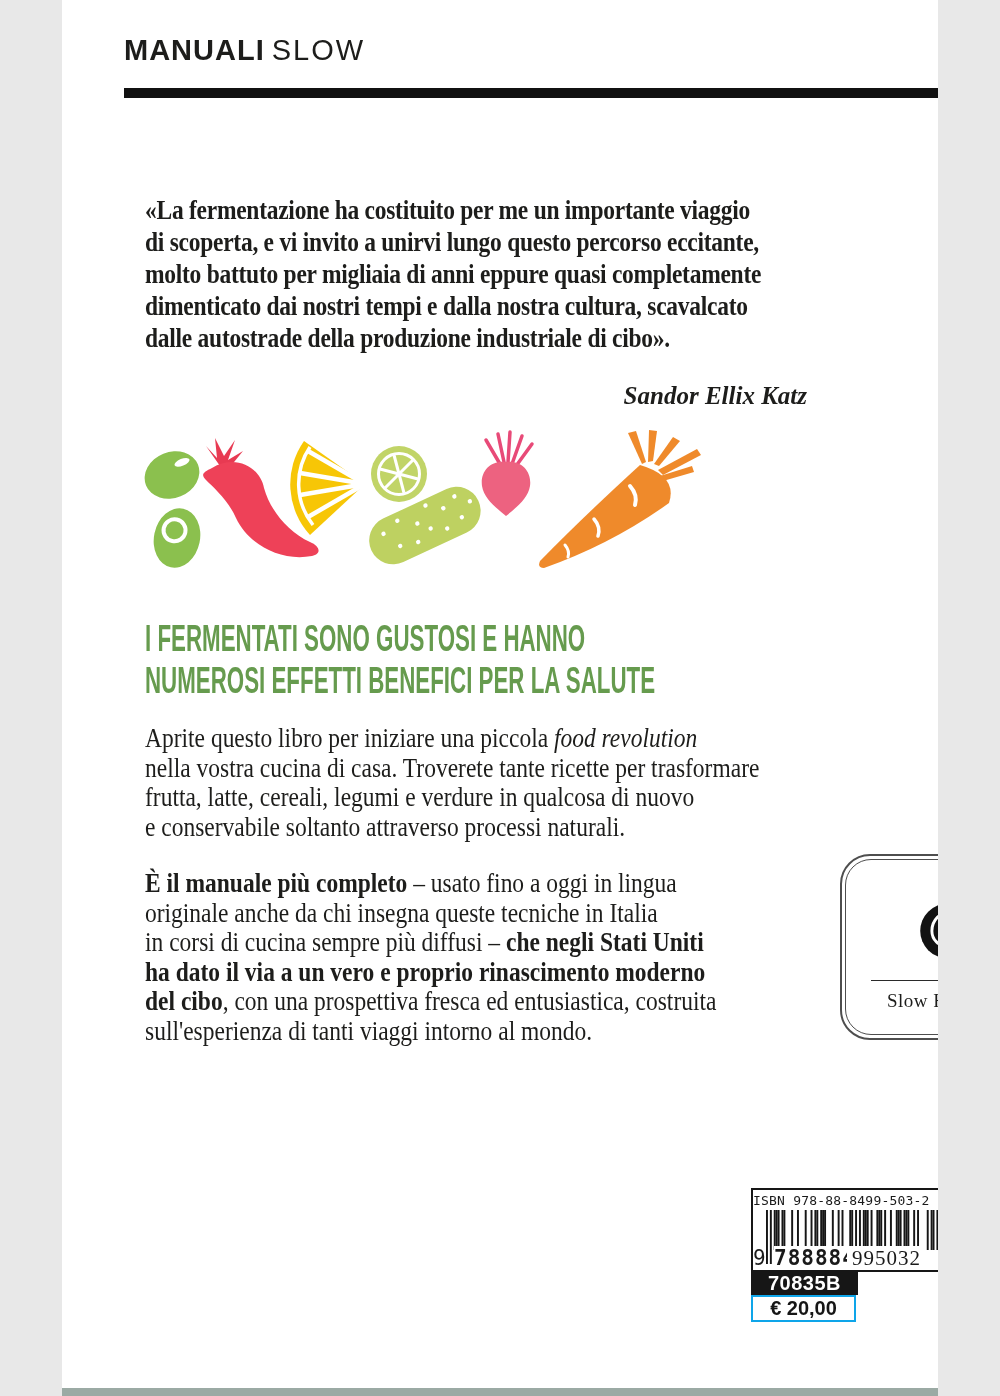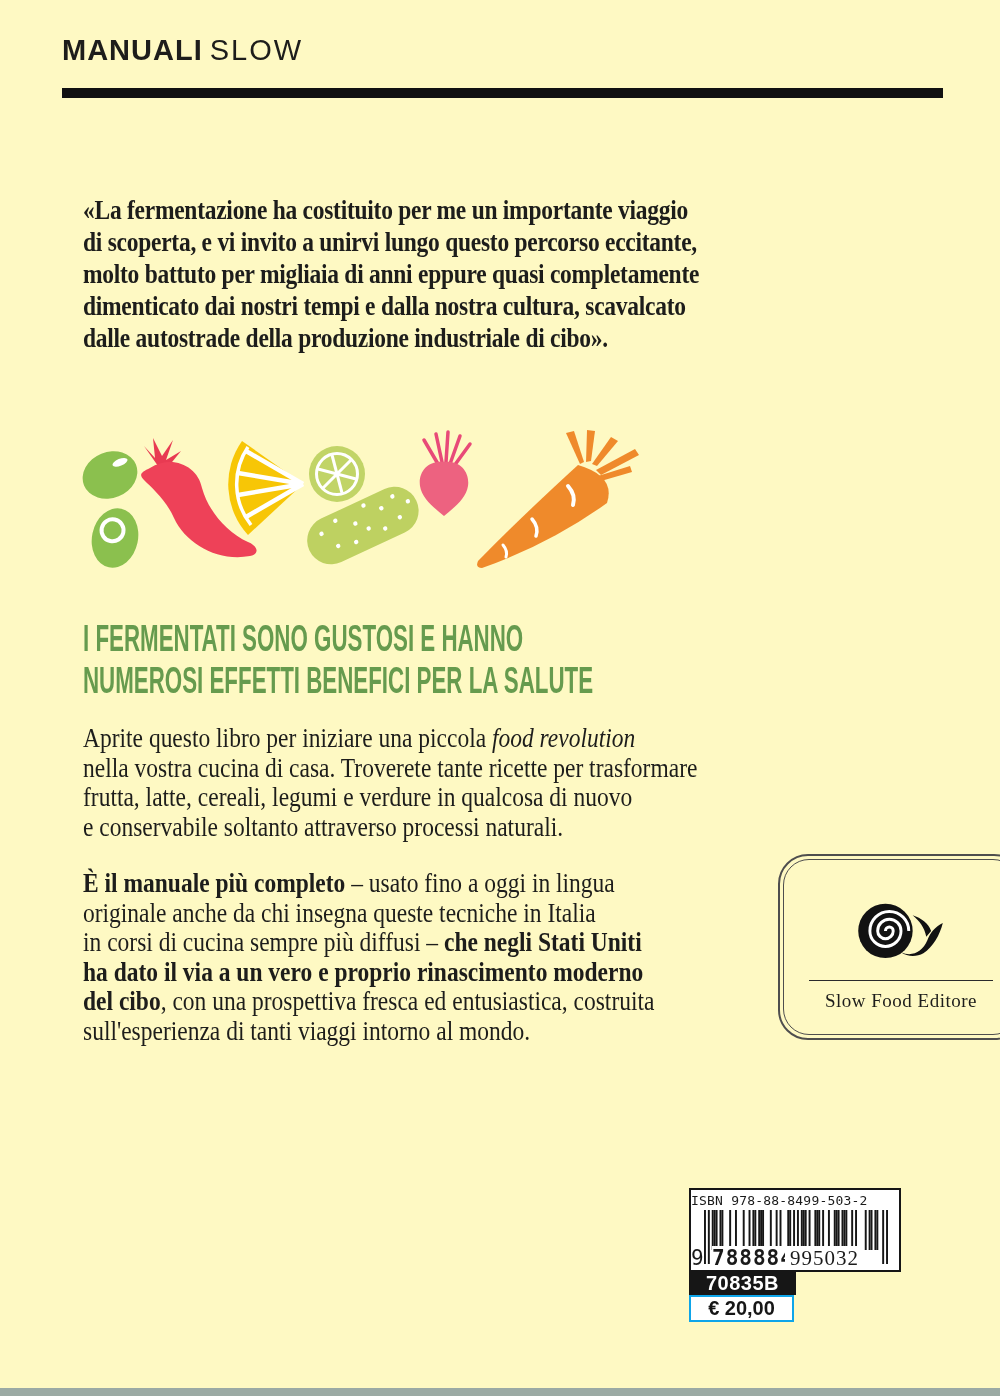--- a/index.html
+++ b/index.html
@@ -1,16 +1,16 @@
 <!DOCTYPE html>
 <html><head>
 <meta charset="utf-8">
 <style>
   html,body{margin:0;padding:0;background:#e8e8e8;}
-  .page{position:relative;width:1000px;height:1396px;margin:0 auto;background:#fef9c3;
+  .page{position:relative;width:876px;height:1396px;margin:0 auto;background:#ffffff;
         overflow:hidden;font-family:"Liberation Serif",serif;color:#1d1d1b;}
   
   .masthead{position:absolute;left:62px;top:34px;font-family:"Liberation Sans",sans-serif;
             font-size:29px;white-space:nowrap;}
   .masthead .mh-bold{font-weight:800;letter-spacing:1px;}
   .masthead .mh-light{font-weight:400;letter-spacing:2px;margin-left:7px;}
   .rule{position:absolute;left:62px;top:88px;width:881px;height:10px;background:#111;}
   
   .quote{position:absolute;left:83px;top:194px;font-size:27px;line-height:32px;font-weight:700;
          white-space:nowrap;transform:scaleX(0.87);transform-origin:left top;letter-spacing:-0.3px;}
@@ -64,20 +64,21 @@
 <body>
 
 <div class="page">
 
   <div class="masthead">
     <span class="mh-bold">MANUALI</span><span class="mh-light">SLOW</span>
   </div>
   <div class="rule"></div>
 
   <div class="quote">«La fermentazione ha costituito per me un importante viaggio<br>di scoperta, e vi invito a unirvi lungo questo percorso eccitante,<br>molto battuto per migliaia di anni eppure quasi completamente<br>dimenticato dai nostri tempi e dalla nostra cultura, scavalcato<br>dalle autostrade della produzione industriale di cibo».</div>
+  <div class="attribution">Sandor Ellix Katz</div>
 
   <svg class="veg" width="585" height="152" viewBox="0 0 585 152" xmlns="http://www.w3.org/2000/svg">
 
     <g transform="rotate(-22 30 49)">
       <ellipse cx="30" cy="49" rx="28" ry="23" fill="#8bc04e"></ellipse>
       <ellipse cx="44" cy="41" rx="8" ry="3.5" fill="#ffffff"></ellipse>
     </g>
 
     <g transform="rotate(12 35 112)">
       <ellipse cx="35" cy="112" rx="23" ry="30" fill="#8bc04e"></ellipse>

